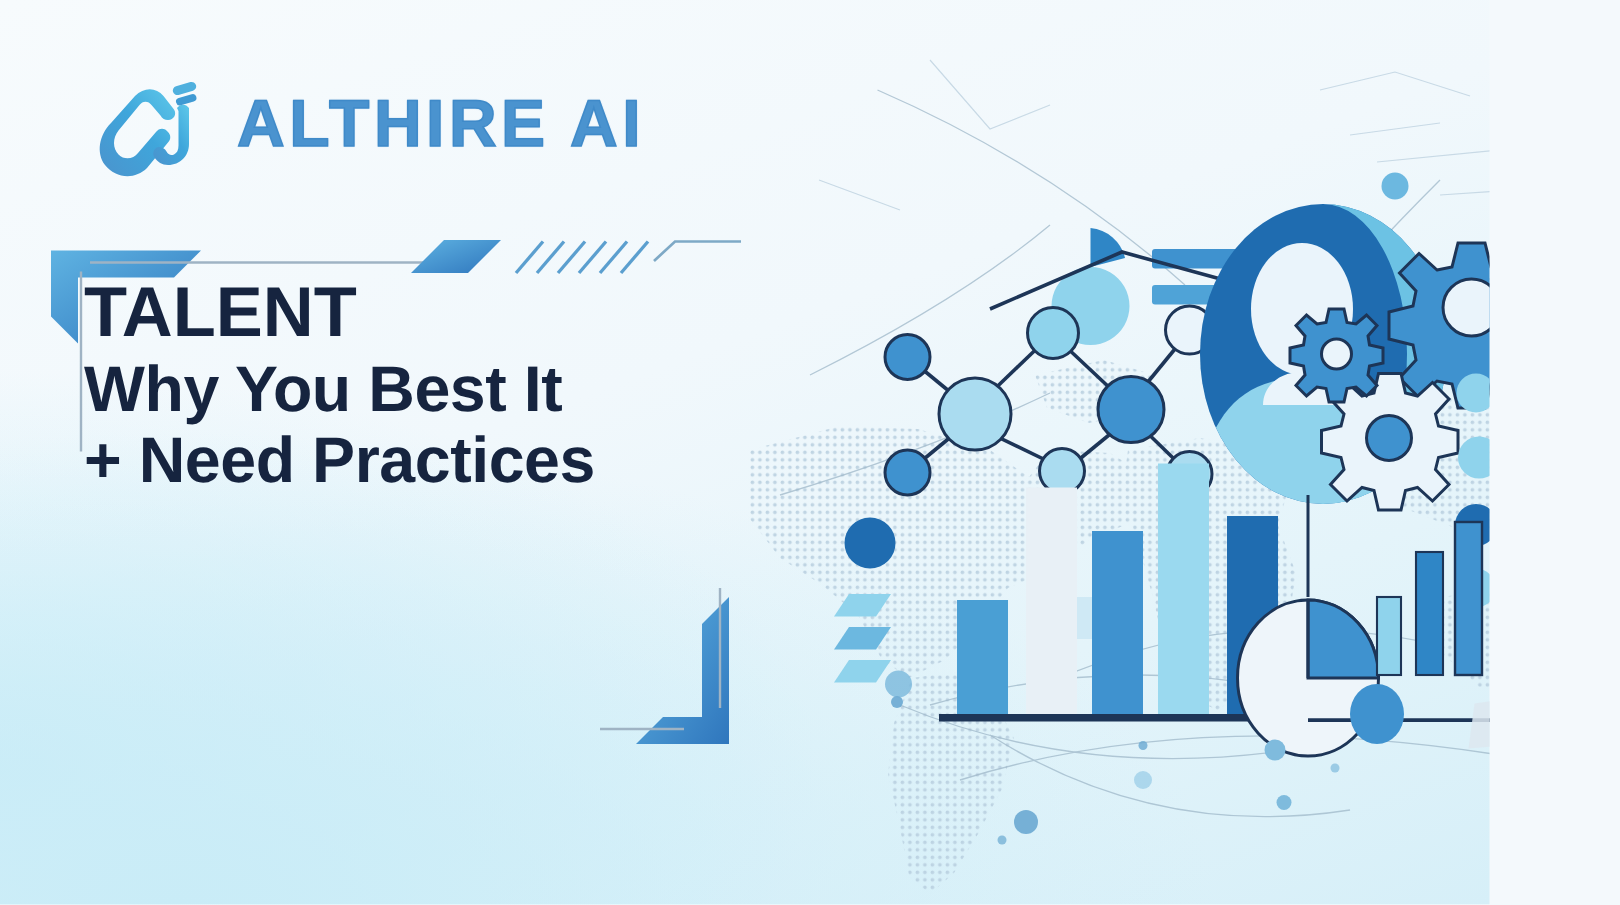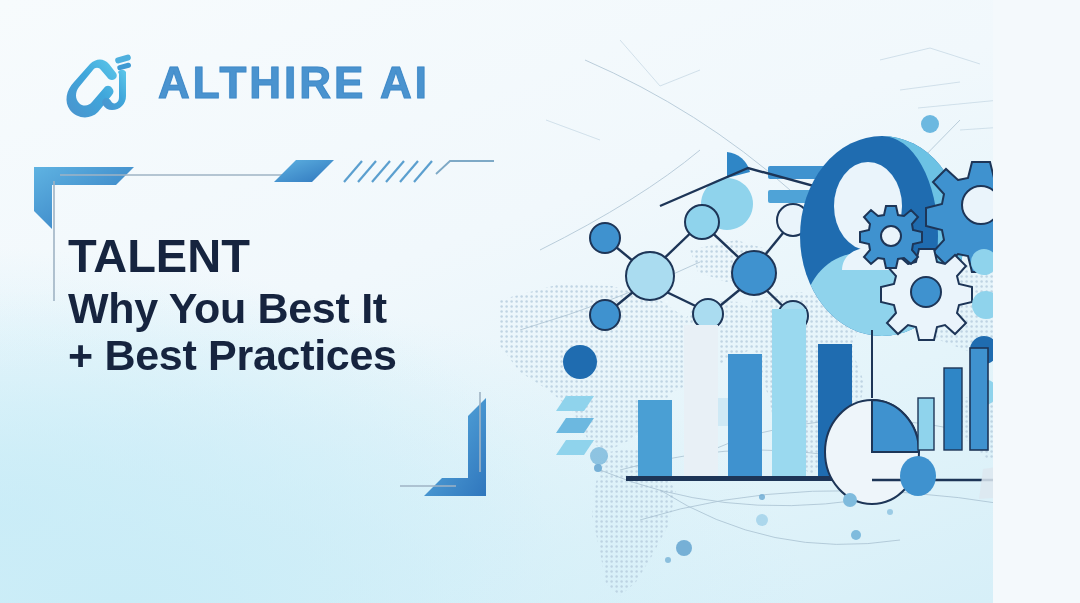--- a/index.html
+++ b/index.html
@@ -25,21 +25,21 @@
   .logo-mark{width:84px;height:74px;display:block;}
   .logo-word{
     font-size:44px;font-weight:700;letter-spacing:3px;
     color:#4a93cf;
     -webkit-text-stroke:1px #3f8ac9;
     text-shadow:0 1px 0 #eaf4fb, 0 0 1px #2f7cb8;
     line-height:1;white-space:nowrap;
   }
 
   
-  .headline{position:absolute;left:68px;top:186px;width:430px;margin-top:48px;}
+  .headline{position:absolute;left:56px;top:186px;width:430px;}
   .h-line{
     color:#16243f;font-weight:700;line-height:0.94;
     letter-spacing:-0.5px;margin:0;white-space:nowrap;
   }
   .h-big{font-size:47px;text-transform:uppercase;letter-spacing:0px;}
   .h-sub{font-size:43px;margin-top:10px;letter-spacing:-0.3px;}
   .h-sub2{font-size:43px;margin-top:6px;letter-spacing:-0.3px;}
 
   
   .deco{position:absolute;pointer-events:none;}
@@ -304,16 +304,16 @@
 
   <svg class="deco deco-br" width="140" height="130" viewBox="0 0 140 130">
     <path d="M72 128 L28 128 L46 110 L72 110 L72 48 L90 30 L90 128 Z" fill="url(#brg)"></path>
     <path d="M84 24 L84 104" stroke="#9fb3c4" stroke-width="1.6"></path>
     <path d="M4 118 L60 118" stroke="#9fb3c4" stroke-width="1.6"></path>
   </svg>
 
   <div class="headline">
     <div class="h-line h-big">TALENT</div>
     <div class="h-line h-sub">Why You Best It</div>
-    <div class="h-line h-sub2">+ Best Practices</div>
+    <div class="h-line h-sub2">+ Need Practices</div>
   </div>
 
 </div>
 
 </body></html>

